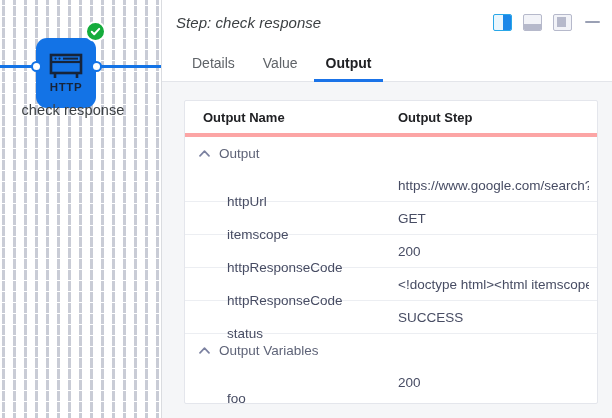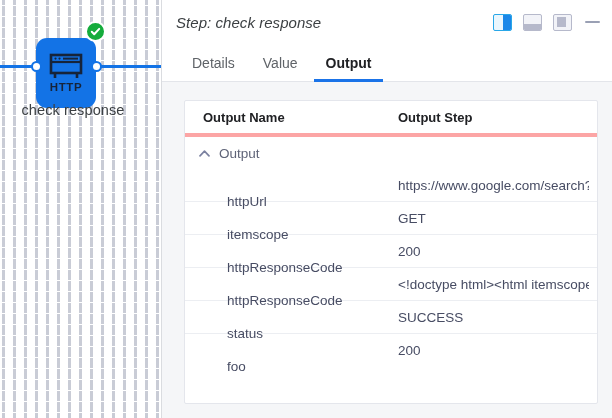--- a/index.html
+++ b/index.html
@@ -338,20 +338,28 @@
         </div>
         <div class="t-row indent">
           <div class="c-name">httpResponseCode</div>
           <div class="c-val">&lt;!doctype html&gt;&lt;html itemscope="</div>
         </div>
         <div class="t-row indent">
           <div class="c-name">status</div>
           <div class="c-val">SUCCESS</div>
         </div>
 
+        <div class="t-row t-group">
+          <div class="c-name">
+            <svg class="chevron" width="11" height="7" viewBox="0 0 11 7">
+              <polyline points="1,5.8 5.5,1.2 10,5.8" fill="none" stroke="#7b81a0" stroke-width="1.7" stroke-linecap="round" stroke-linejoin="round"></polyline>
+            </svg>
+            <span>Output Variables</span>
+          </div>
+        </div>
 
         <div class="t-row indent last">
           <div class="c-name">foo</div>
           <div class="c-val">200</div>
         </div>
 
       </div>
     </div>
   </div>
 </div>

